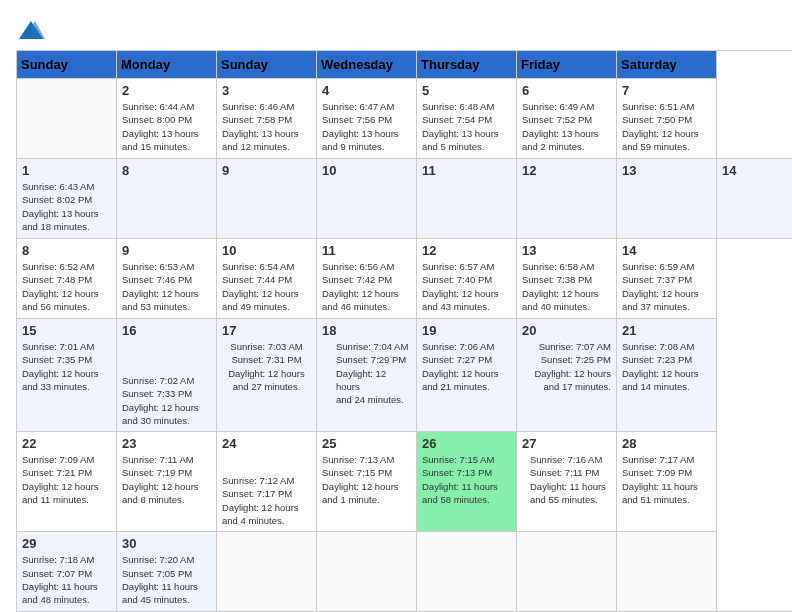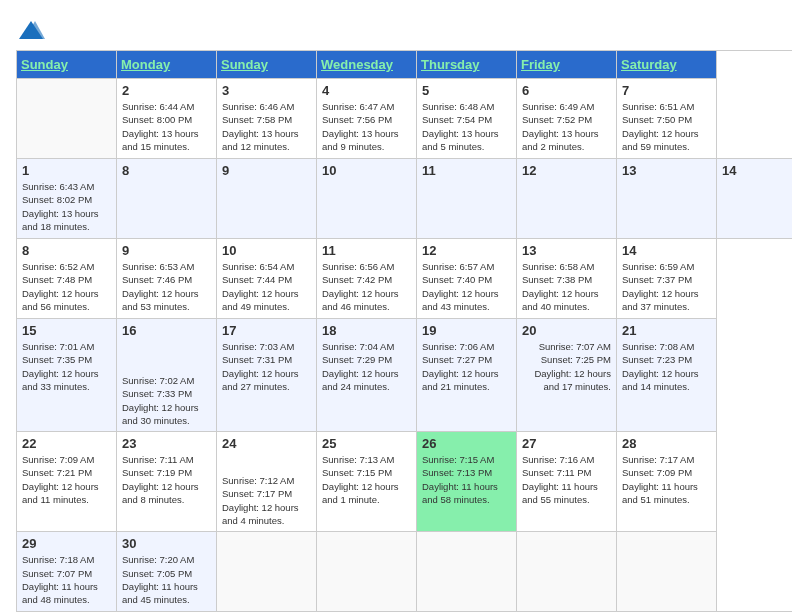--- a/index.html
+++ b/index.html
@@ -38,27 +38,26 @@
       font-size: 15px;
       color: #555;
     }
     .calendar {
       width: 100%;
       border-collapse: collapse;
       border: 1px solid #ccc;
     }
     .calendar th {
       background: #2a6bcc;
-      color: #86efac;
+      color: #000000;
       font-size: 13px;
       font-weight: bold;
       padding: 6px 4px;
       text-align: left;
       border: 1px solid #ccc;
-      text-decoration: underline;
     }
     .calendar td {
       vertical-align: top;
       padding: 4px 5px;
       border: 1px solid #ccc;
       font-size: 10px;
       color: #333;
       min-width: 100px;
       height: 80px;
       background: #fff;
@@ -258,28 +257,28 @@
         </td>
         <td style="background: rgb(240, 244, 255);">
           <span class="day-num">16</span>
           <div class="day-info" style="white-space: pre-line; margin-top: 36px;">Sunrise: 7:02 AM
 Sunset: 7:33 PM
 Daylight: 12 hours
 and 30 minutes.</div>
         </td>
         <td style="background: rgb(240, 244, 255);">
           <span class="day-num">17</span>
-          <div class="day-info" style="white-space: pre-line;">Sunrise: 7:03 AM
+          <div class="day-info" style="white-space: pre-line; text-align: center;">Sunrise: 7:03 AM
 Sunset: 7:31 PM
 Daylight: 12 hours
 and 27 minutes.</div>
         </td>
         <td style="background: rgb(240, 244, 255);">
           <span class="day-num">18</span>
-          <div class="day-info" style="white-space: pre-line;">Sunrise: 7:04 AM
+          <div class="day-info" style="white-space: pre-line; margin-left: 14px;">Sunrise: 7:04 AM
 Sunset: 7:29 PM
 Daylight: 12 hours
 and 24 minutes.</div>
         </td>
         <td style="background: rgb(240, 244, 255);">
           <span class="day-num">19</span>
           <div class="day-info" style="white-space: pre-line;">Sunrise: 7:06 AM
 Sunset: 7:27 PM
 Daylight: 12 hours
 and 21 minutes.</div>
@@ -330,21 +329,21 @@
         </td>
         <td style="background: #86efac;">
           <span class="day-num">26</span>
           <div class="day-info" style="white-space: pre-line;">Sunrise: 7:15 AM
 Sunset: 7:13 PM
 Daylight: 11 hours
 and 58 minutes.</div>
         </td>
         <td style="background: rgb(255, 255, 255);">
           <span class="day-num">27</span>
-          <div class="day-info" style="white-space: pre-line;">Sunrise: 7:16 AM
+          <div class="day-info" style="white-space: pre-line; margin-left: 8px;">Sunrise: 7:16 AM
 Sunset: 7:11 PM
 Daylight: 11 hours
 and 55 minutes.</div>
         </td>
         <td style="background: rgb(255, 255, 255);">
           <span class="day-num">28</span>
           <div class="day-info" style="white-space: pre-line;">Sunrise: 7:17 AM
 Sunset: 7:09 PM
 Daylight: 11 hours
 and 51 minutes.</div>

